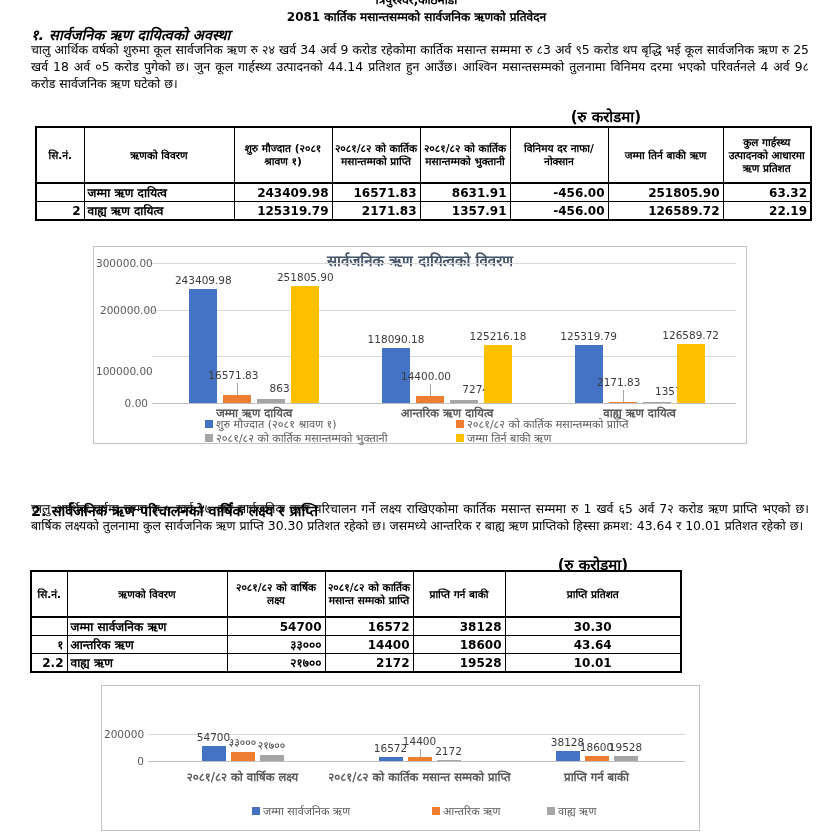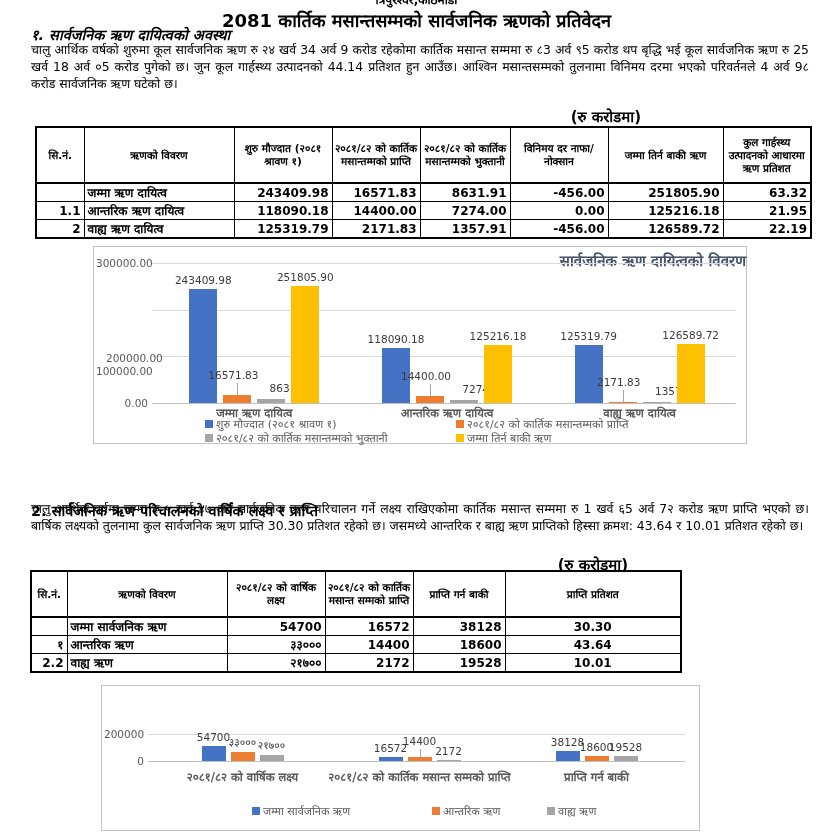--- a/index.html
+++ b/index.html
@@ -4,21 +4,21 @@
 <style>
   html,body{margin:0;padding:0;background:#fff;}
   .page{position:relative;width:833px;height:833px;background:#fff;overflow:hidden;
         font-family:"DejaVu Sans","Liberation Sans",sans-serif;color:#000;}
 
   .letterhead{position:absolute;top:0;left:0;right:0;height:9px;overflow:hidden;
               text-align:center;font-weight:bold;font-size:12px;}
   .letterhead span{position:relative;top:-9px;}
 
   .doc-title{position:absolute;top:8px;left:0;right:0;text-align:center;
-             font-weight:bold;font-size:18px;}
+             font-weight:bold;font-size:12px;}
 
   .h1{position:absolute;left:31px;font-size:14.5px;font-weight:bold;}
   .h1a{top:24px;font-style:italic;}
   .h1b{top:452px;margin-top:48px;}
 
   .para{position:absolute;left:31px;width:778px;font-size:12.4px;line-height:17px;
         text-align:justify;}
   .p1{top:41px;}
   .p2{top:500px;}
 
@@ -36,21 +36,21 @@
   td.name{text-align:left;}
   td.ctr{text-align:center;}
   .t1{left:35px;top:126px;width:775px;}
   .t1 thead tr{height:56px;}
   .t1 tbody tr{height:17px;}
   .t2{left:30px;top:570px;width:650px;}
   .t2 thead tr{height:46px;}
   .t2 tbody tr{height:18px;}
 
   .chartbox{position:absolute;background:#fff;border:1.5px solid #c3c3c3;}
-  .ctitle{position:absolute;left:0;right:0;text-align:right;font-weight:bold;color:#44546A;}
+  .ctitle{position:absolute;left:0;right:0;text-align:center;font-weight:bold;color:#44546A;}
   .gridline{position:absolute;height:1px;background:#D9D9D9;}
   .axisline{position:absolute;height:1px;background:#BFBFBF;}
   .ytick{position:absolute;font-size:10.5px;color:#595959;text-align:right;white-space:nowrap;}
   .bar{position:absolute;}
   .blabel{position:absolute;font-size:10.5px;color:#3b3b3b;white-space:nowrap;
           transform:translateX(-50%);}
   .leader{position:absolute;width:1px;background:#A6A6A6;}
   .catlabel{position:absolute;font-size:11.5px;font-weight:bold;color:#595959;
             white-space:nowrap;transform:translateX(-50%);}
   .legend-item{position:absolute;font-size:11px;color:#595959;white-space:nowrap;}
@@ -97,50 +97,40 @@
           <td class="sn"></td>
           <td class="name">जम्मा ऋण दायित्व</td>
           <td class="num">243409.98</td>
           <td class="num">16571.83</td>
           <td class="num">8631.91</td>
           <td class="num">-456.00</td>
           <td class="num">251805.90</td>
           <td class="num">63.32</td>
         </tr>
         <tr>
-          <td class="sn">1.1</td>
-          <td class="name">आन्तरिक ऋण दायित्व</td>
-          <td class="num">118090.18</td>
-          <td class="num">14400.00</td>
-          <td class="num">7274.00</td>
-          <td class="num">0.00</td>
-          <td class="num">125216.18</td>
-          <td class="num">21.95</td>
-        </tr>
-        <tr>
           <td class="sn">2</td>
           <td class="name">वाह्य ऋण दायित्व</td>
           <td class="num">125319.79</td>
           <td class="num">2171.83</td>
           <td class="num">1357.91</td>
           <td class="num">-456.00</td>
           <td class="num">126589.72</td>
           <td class="num">22.19</td>
         </tr>
       </tbody>
     </table>
 
   <div class="chartbox c1" id="chart0" style="left: 93px; top: 246px; width: 652px; height: 196px;">
       <div class="ctitle" style="top: 3px; font-size: 15px;">सार्वजनिक ऋण दायित्वको विवरण</div>
       <div class="axisline" style="left: 58px; width: 584px; top: 156px;"></div>
       <div class="ytick" style="left: 2px; width: 52px; top: 150px;">0.00</div>
       <div class="gridline" style="left: 58px; width: 584px; top: 109.333px;"></div>
       <div class="ytick" style="left: 2px; width: 52px; top: 118px;">100000.00</div>
       <div class="gridline" style="left: 58px; width: 584px; top: 62.6667px;"></div>
-      <div class="ytick" style="left: 12px; width: 52px; top: 56.6667px; margin-top: 48px;">200000.00</div>
+      <div class="ytick" style="left: 6px; width: 52px; top: 56.6667px;">200000.00</div>
       <div class="gridline" style="left: 58px; width: 584px; top: 16px;"></div>
       <div class="ytick" style="left: 2px; width: 52px; top: 10px;">300000.00</div>
       <div class="catlabel" style="left: 160.333px; top: 158px;">जम्मा ऋण दायित्व</div>
       <div class="bar" style="left: 95.3333px; width: 28px; bottom: 40px; height: 113.591px; background: rgb(68, 114, 196);"></div>
       <div class="blabel" style="left: 109.333px; bottom: 156.591px;">243409.98</div>
       <div class="bar" style="left: 129.333px; width: 28px; bottom: 40px; height: 7.73352px; background: rgb(237, 125, 49);"></div>
       <div class="leader" style="left: 143.333px; bottom: 47.7335px; height: 12px;"></div>
       <div class="blabel" style="left: 139.333px; bottom: 61.7335px;">16571.83</div>
       <div class="bar" style="left: 163.333px; width: 28px; bottom: 40px; height: 4.02822px; background: rgb(165, 165, 165);"></div>
       <div class="blabel" style="left: 197.333px; bottom: 49.0282px;">8631.91</div>

